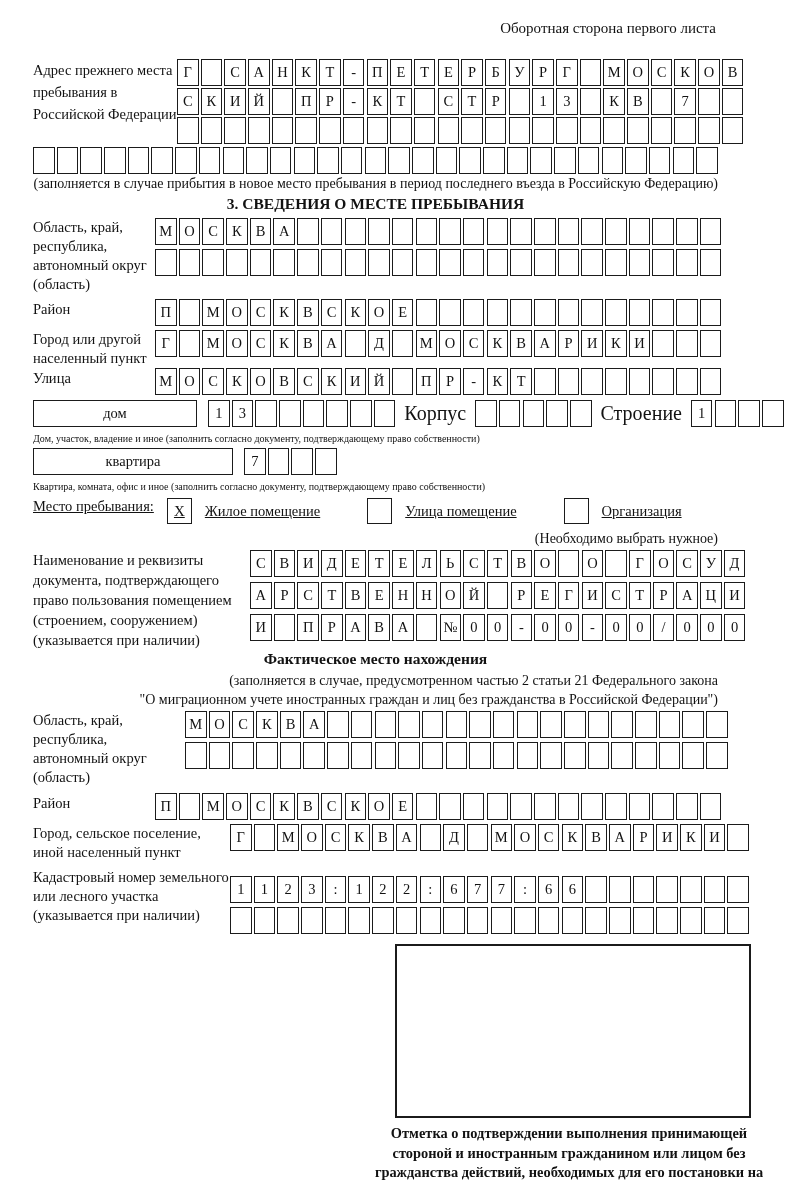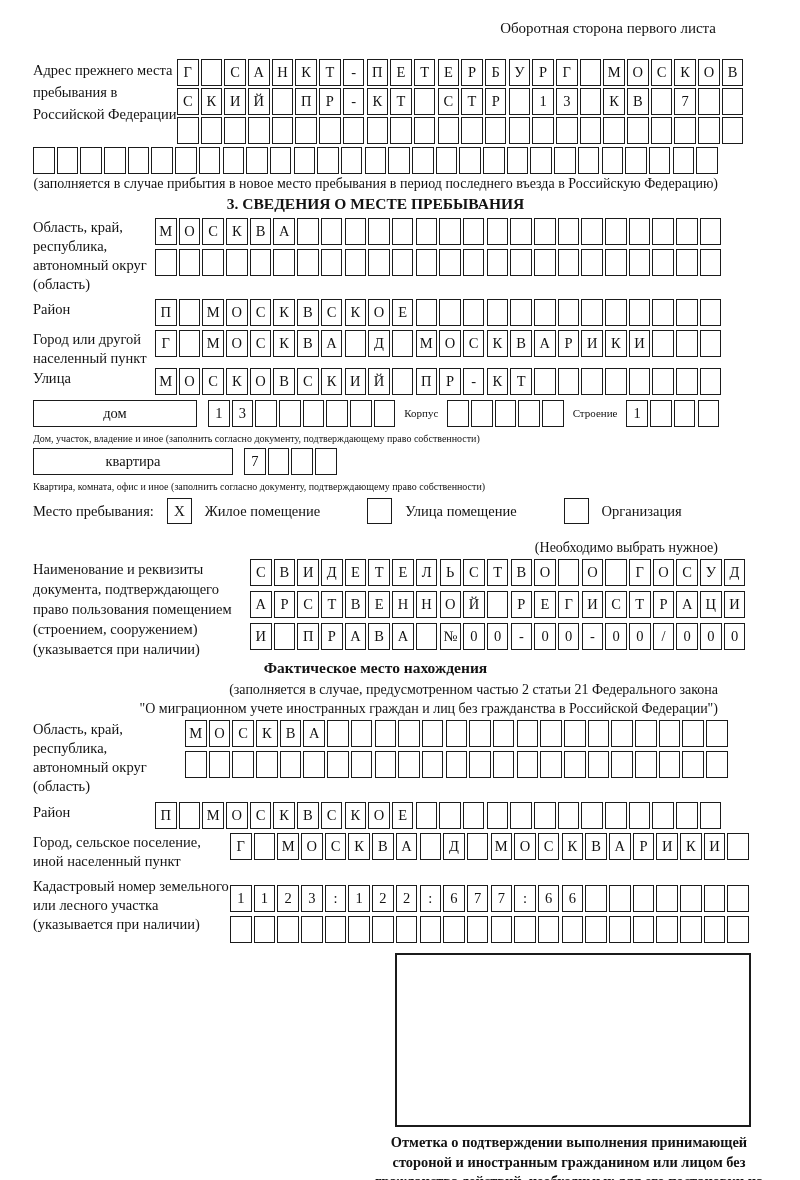--- a/index.html
+++ b/index.html
@@ -22,22 +22,22 @@
   .gap4 .cellrow{ margin-bottom:4px; }
   .gap5 .cellrow{ margin-bottom:5px; }
   .cell{ box-sizing:border-box; width:21.5px; height:27px; border:1.6px solid #1b1b1b;
          display:inline-flex; align-items:center; justify-content:center;
          font-size:14.5px; flex:0 0 21.5px; background:#fff; }
   .note-c{ text-align:right; font-size:14px; margin:2px 0 3px; }
   .note-l{ font-size:10px; margin:4px 0 4px; }
   .h-bold{ text-align:center; font-weight:bold; font-size:15.5px; margin:3px 0 5px; }
   .inlinebox{ box-sizing:border-box; height:27px; border:1.6px solid #1b1b1b;
               display:flex; align-items:center; justify-content:center; font-size:14.5px; }
-  .smalllabel{ font-size:11px; line-height:27px; padding:0 9px; white-space:nowrap; }
-  .mestorow{ display:flex; align-items:center; margin:6px 0 16px; }
+  .smalllabel{ font-size:20px; line-height:27px; padding:0 9px; white-space:nowrap; }
+  .mestorow{ display:flex; align-items:flex-start; margin:6px 0 7px;text-decoration:underline; }
   .cb{ box-sizing:border-box; width:25px; height:26px; border:1.6px solid #1b1b1b;
        display:inline-flex; align-items:center; justify-content:center;
        font-size:15px; flex:0 0 25px; }
   .optgroup{ display:flex; align-items:center; gap:13px; margin-right:47px; }
   .cbl{ font-size:14.5px; white-space:nowrap; }
   .stampbox{ box-sizing:border-box; width:356px; height:174px; margin:6px 0 0 362px;
              border:2px solid #1b1b1b; }
   .caption{ width:412px; margin:6px 0 0 330px; text-align:center;
             font-size:14.4px; font-weight:bold; line-height:19.5px; }
 </style>

